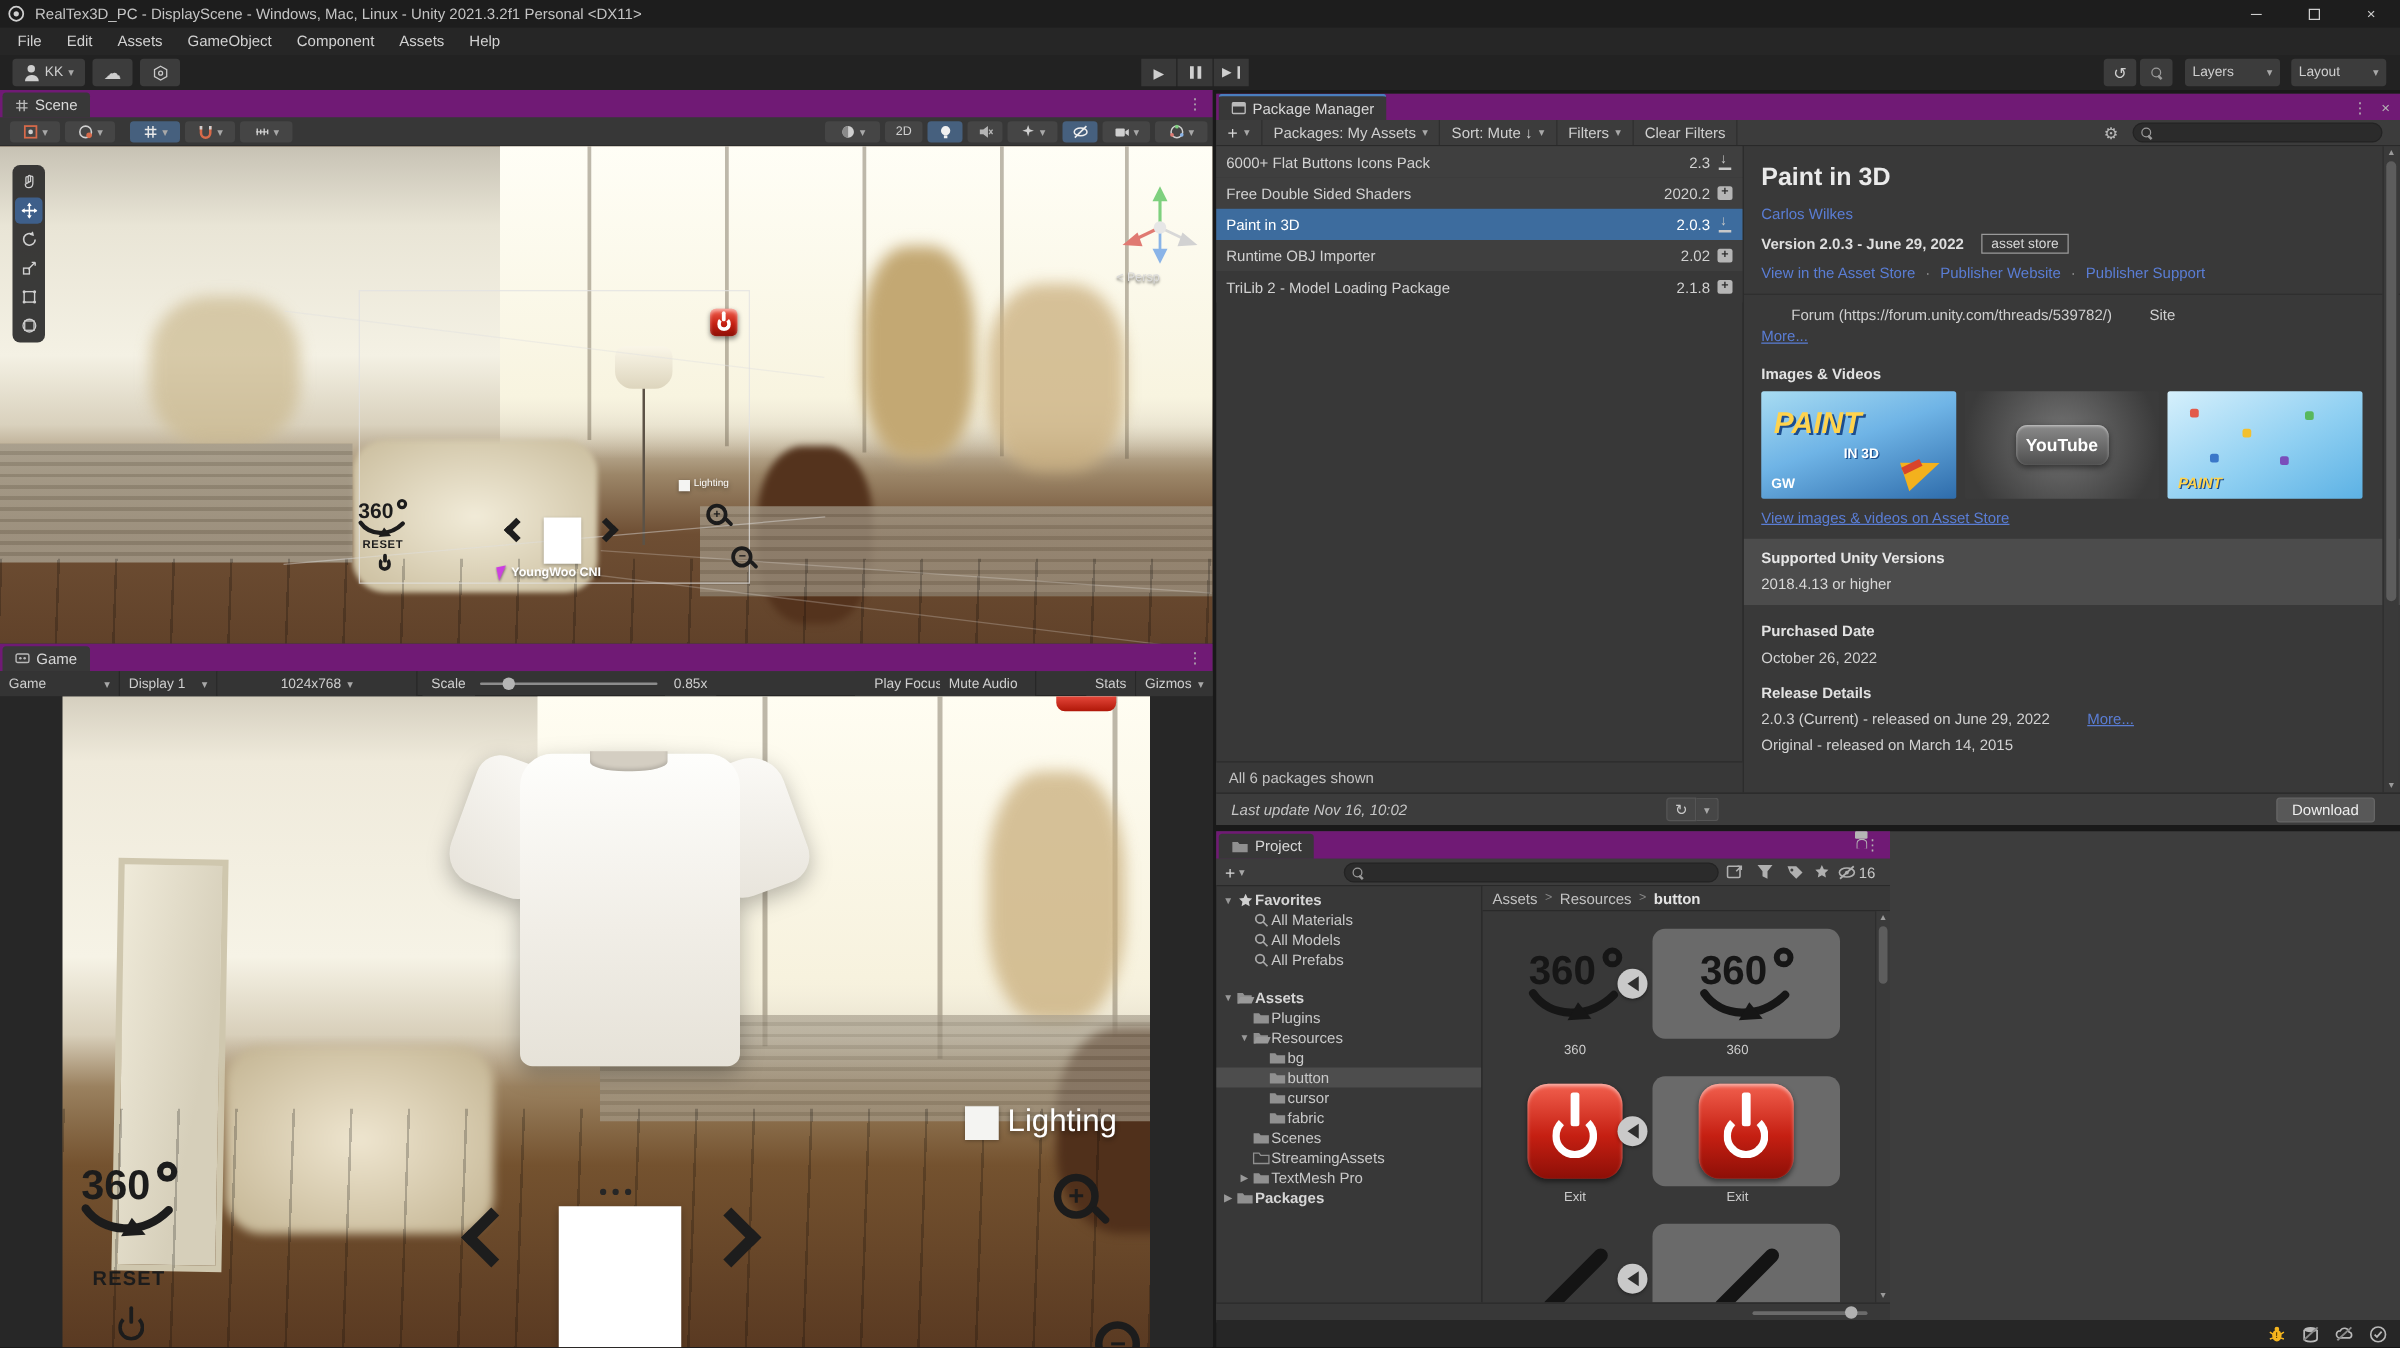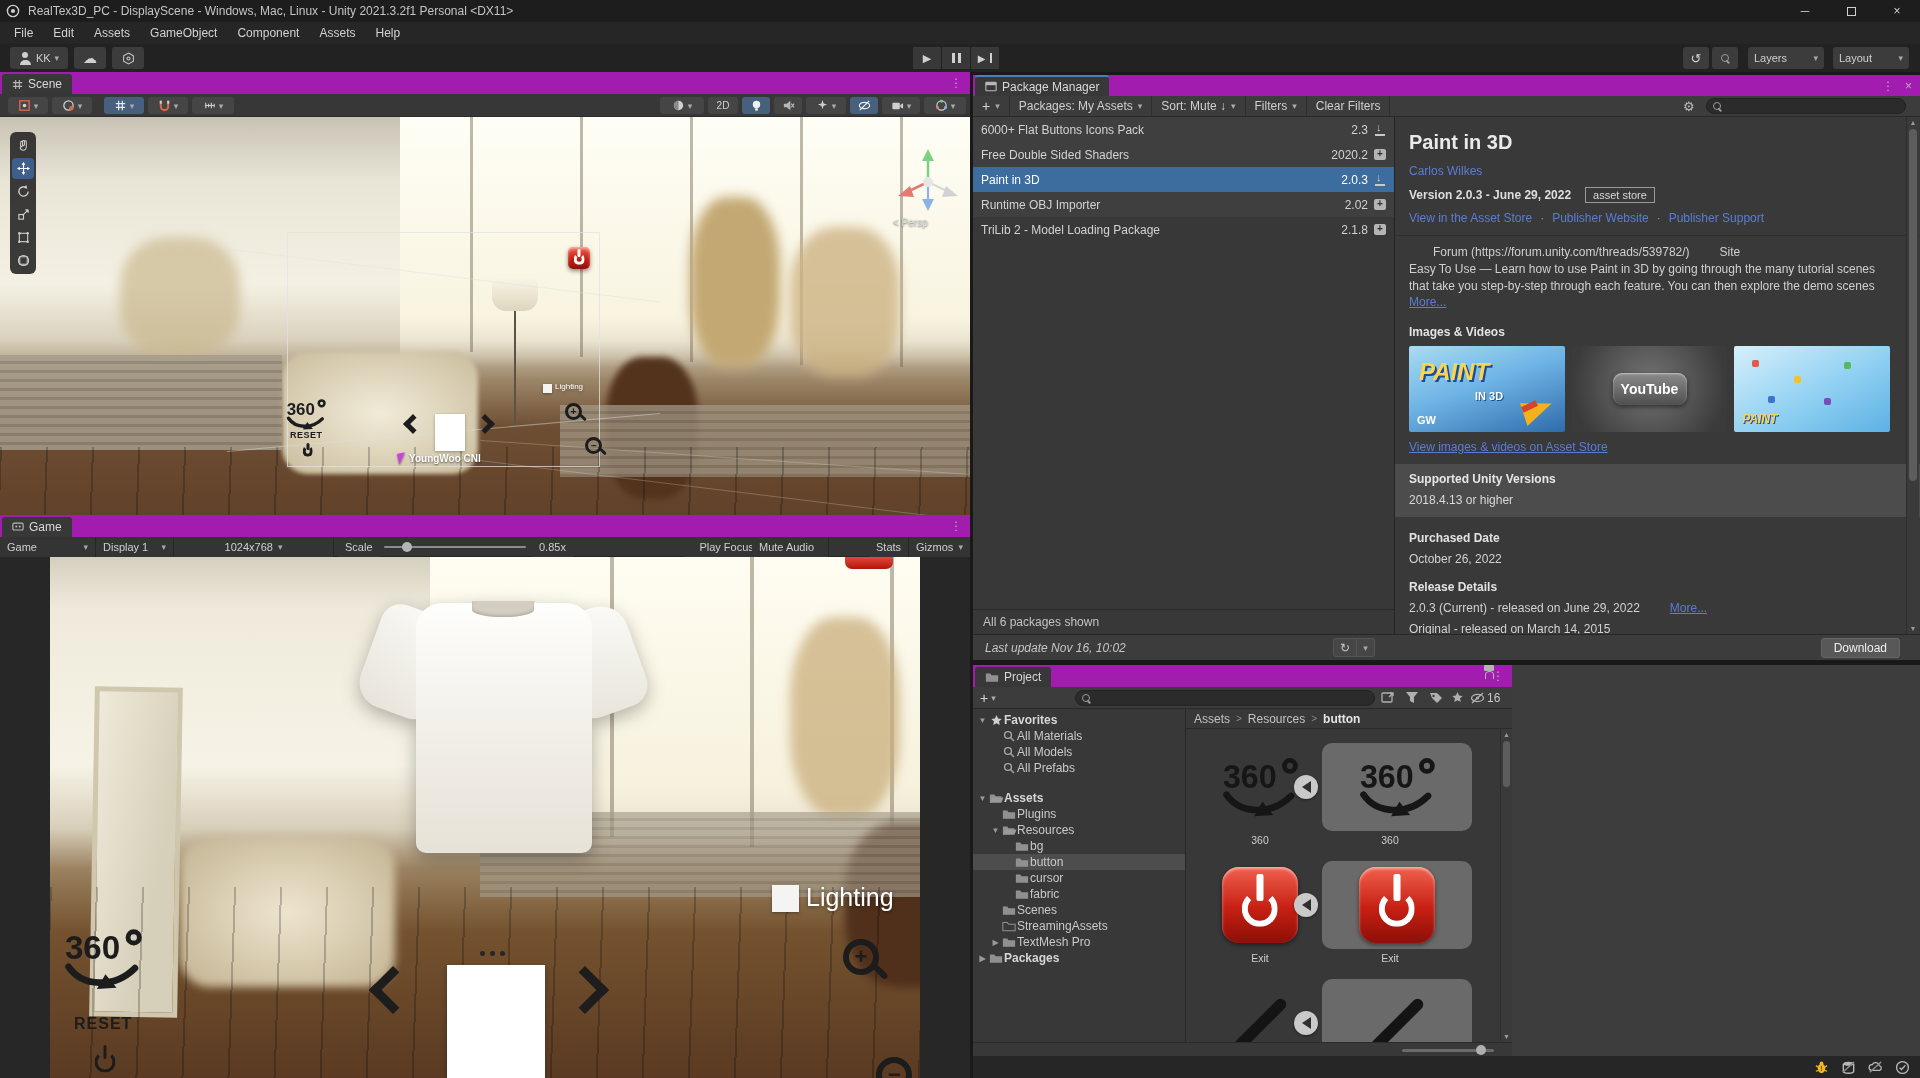--- a/index.html
+++ b/index.html
@@ -18,21 +18,21 @@
 .tbtn{position:absolute;top:3px;height:22px;background:#3c3c3c;border-radius:3px;display:flex;align-items:center;justify-content:center;gap:4px;color:#cfcfcf;font-size:11px;padding:0 6px}
 .playbtn{width:28px;border-radius:0}
 .dd-caret{font-size:9px;color:#a8a8a8}
 .person{position:relative;width:13px;height:13px}
 .person::before{content:"";position:absolute;left:3.5px;top:0;width:6px;height:6px;border-radius:50%;background:#cfcfcf}
 .person::after{content:"";position:absolute;left:1px;bottom:0;width:11px;height:5px;border-radius:5px 5px 0 0;background:#cfcfcf}
 .pausebars{display:flex;gap:3px}.pausebars i{display:block;width:3px;height:10px;background:#cfcfcf}
 .stepbar{display:inline-block;width:2px;height:10px;background:#cfcfcf;margin-left:1px}
 
 .panel{position:absolute;background:#383838}
-.tabstrip{position:absolute;left:0;top:0;right:0;height:22px;background:#a21caf;display:flex;align-items:flex-end}
+.tabstrip{position:absolute;left:0;top:0;right:0;height:22px;background:#701a75;display:flex;align-items:flex-end}
 .tab{height:20px;background:#383838;border-radius:3px 3px 0 0;display:flex;align-items:center;gap:5px;padding:0 10px;color:#d8d8d8;font-size:12px;margin-left:2px}
 .tab.focused{border-top:2px solid #4a7ebe}
 .kebab{position:absolute;right:8px;top:4px;color:#b4b4b4;font-size:12px}
 .minicon{display:inline-flex;align-items:center}
 
 .view-toolbar{position:absolute;left:0;top:22px;right:0;height:23px;background:#373737;border-bottom:1px solid #2c2c2c}
 .vtb{position:absolute;top:3px;height:17px;background:#454545;border-radius:3px;display:flex;align-items:center;justify-content:center;gap:3px;color:#cfcfcf;font-size:10px;padding:0 5px}
 .vtb.active{background:#46607e}
 .viewport{position:absolute;left:0;right:0;bottom:0;overflow:hidden}
 .scene-room{position:absolute;inset:0;background:linear-gradient(180deg,#c7c2b4 0%,#e9e5d6 16%,#f4f1e4 42%,#d9d1bd 56%,#9c8668 66%,#6e4e33 78%,#57392393 100%),#6e4e33}
@@ -614,21 +614,20 @@
             <span><span style="color:#9a9a9a">·</span></span>
             <a class="link">Publisher Support</a>
           </div>
         <div class="pd-sep"></div>
         <div class="pd-desc">
           <div style="display:flex">
               <span style="width:24px"></span>
               <span>Forum (https://forum.unity.com/threads/539782/)</span>
               <span style="margin-left:30px">Site</span>
             </div>
-          <div>Easy To Use — Learn how to use Paint in 3D by going through the many tutorial scenes that take you step-by-step through each feature. You can then explore the demo scenes</div>
           <a class="ulink">More...</a>
         </div>
         <div class="pd-h">Images &amp; Videos</div>
         <div class="pd-images" id="pd-images">
             <div class="pd-img img-0">
               <span class="paint-word">PAINT</span>
               <span class="paint-sub">IN 3D</span>
               <span class="gw">GW</span>
               <span class="plane"></span>
             </div>

